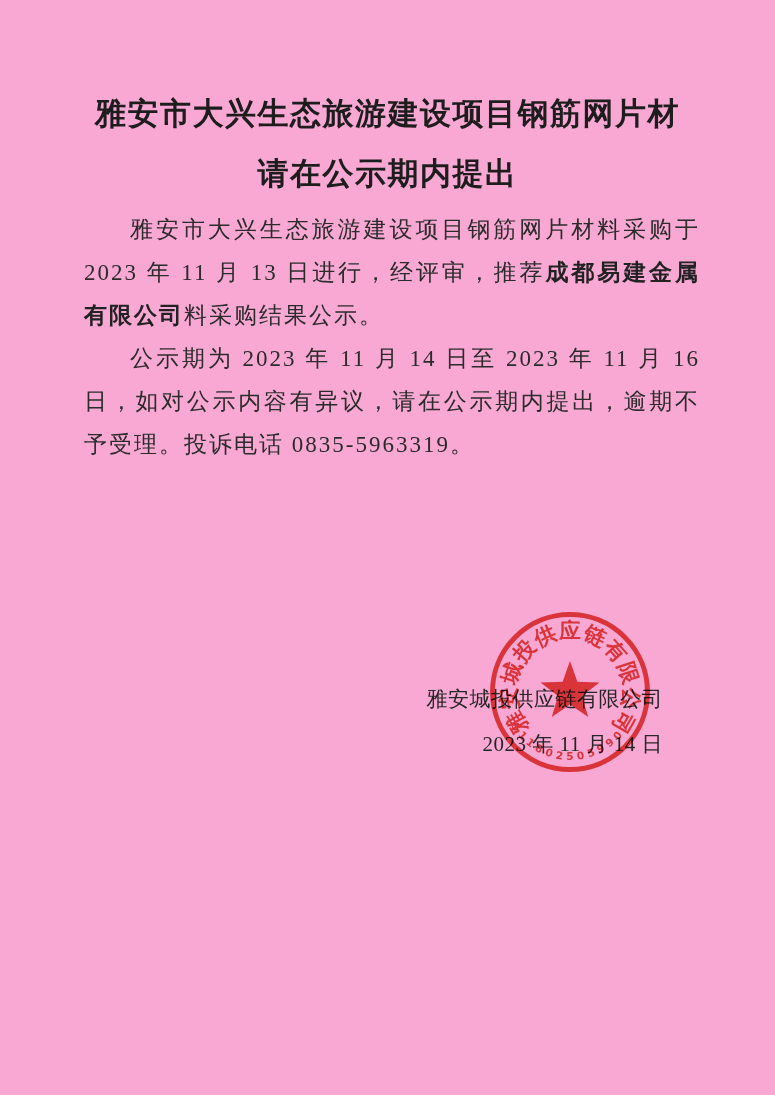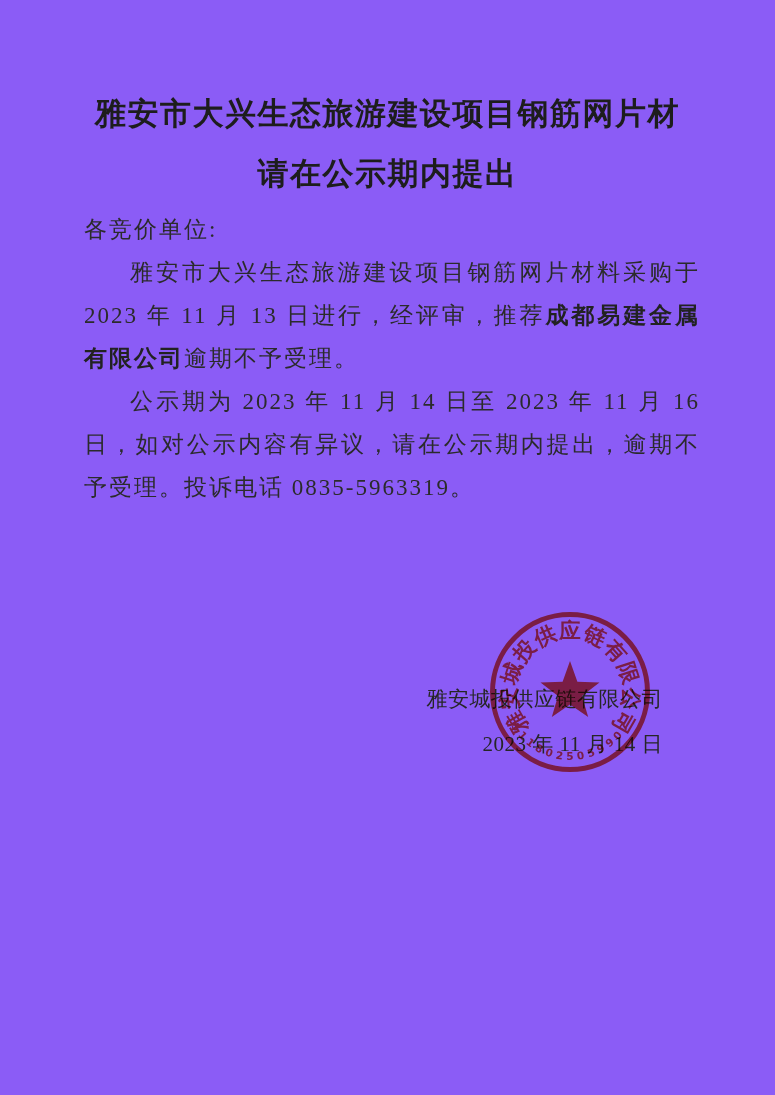--- a/index.html
+++ b/index.html
@@ -1,19 +1,19 @@
 <!DOCTYPE html>
 <html style="--seal: #dd3b33;"><head>
 <meta charset="utf-8">
 <style>
   html,body{margin:0;padding:0;background:#ffffff;}
   .page{
     position:relative;
     width:775px;height:1095px;
-    background:#8b5cf6;
+    background:#f9a8d4;
     overflow:hidden;
     font-family:"Liberation Serif","DejaVu Serif",serif;
     color:#2b2b2b;
   }
   .doc-title{
     position:absolute;top:84px;left:0;width:775px;
     margin:0;text-align:center;
     font-size:31px;font-weight:bold;letter-spacing:1.5px;
     line-height:60px;color:#1d1d1d;
   }
@@ -53,22 +53,21 @@
 <body>
 
 <div class="page">
 
   <h1 class="doc-title">
     <span class="title-line">雅安市大兴生态旅游建设项目钢筋网片材</span>
     <span class="title-line">请在公示期内提出</span>
   </h1>
 
   <div class="doc-body">
-    <p>各竞价单位:</p>
-    <p class="para-indent"><span>雅安市大兴生态旅游建设项目钢筋网片材料采购于 2023 年 11 月 13 日进行，经评审，推荐</span><strong>成都易建金属有限公司</strong><span>逾期不予受理。</span></p>
+    <p class="para-indent"><span>雅安市大兴生态旅游建设项目钢筋网片材料采购于 2023 年 11 月 13 日进行，经评审，推荐</span><strong>成都易建金属有限公司</strong><span>料采购结果公示。</span></p>
     <p class="para-indent">公示期为 2023 年 11 月 14 日至 2023 年 11 月 16 日，如对公示内容有异议，请在公示期内提出，逾期不予受理。投诉电话 0835-5963319。</p>
   </div>
 
   <div class="signature-block">
     <div>雅安城投供应链有限公司</div>
     <div>2023 年 11 月 14 日</div>
   </div>
 
   <svg class="seal-svg" viewBox="-95 -95 190 190" xmlns="http://www.w3.org/2000/svg">
     <circle class="seal-outline" cx="0" cy="0" r="77.5"></circle>

